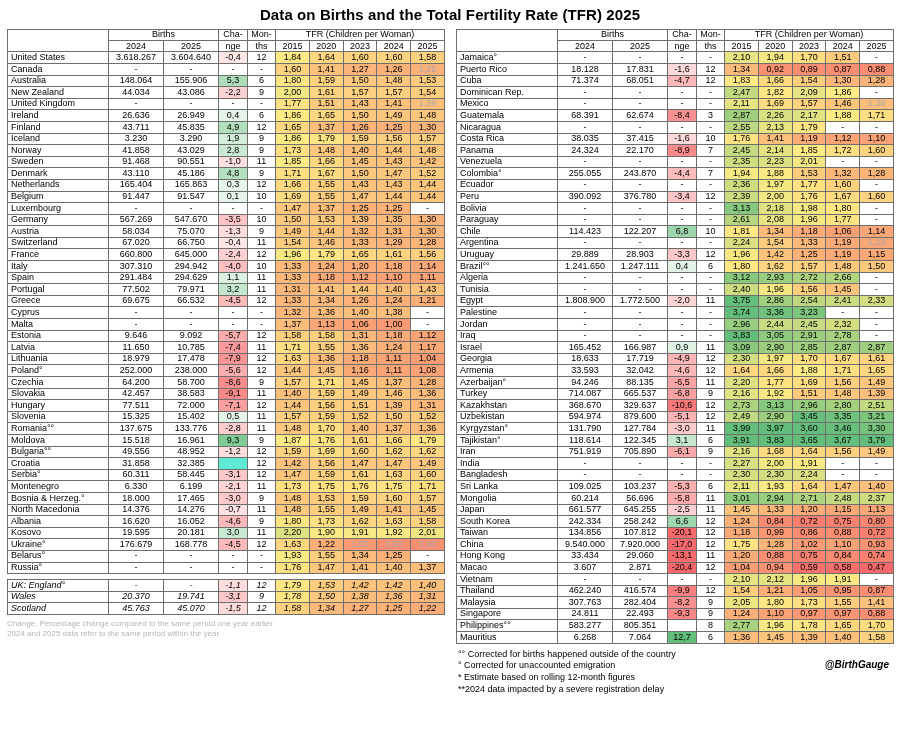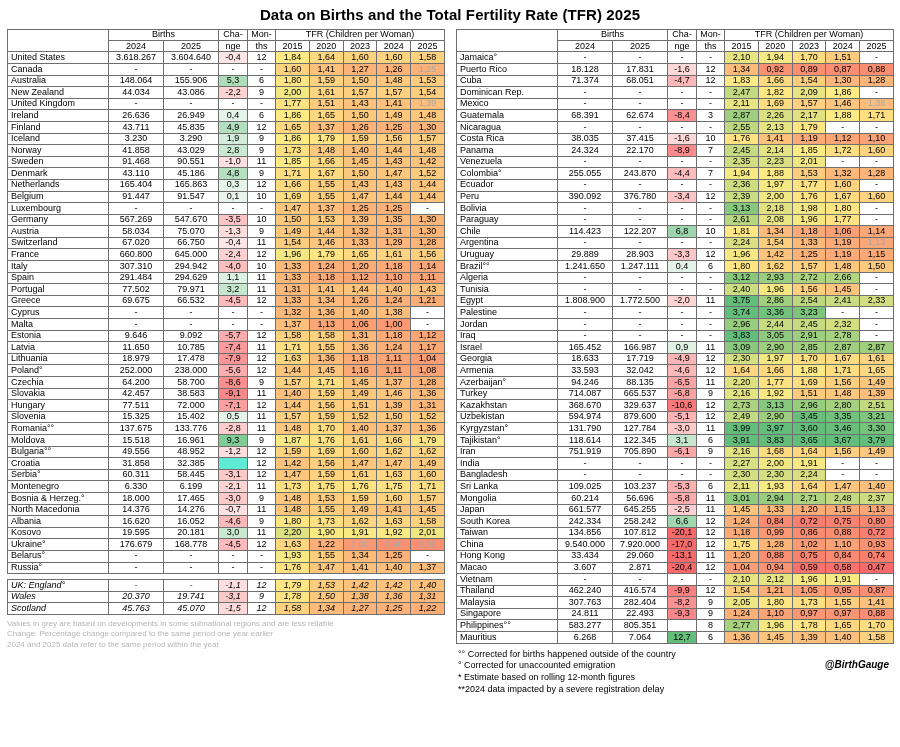--- a/index.html
+++ b/index.html
@@ -648,21 +648,20 @@
               <td class="num">12</td>
               <td class="num" style="background: rgb(254, 209, 127);">1,58</td>
               <td class="num" style="background: rgb(252, 186, 123);">1,34</td>
               <td class="num" style="background: rgb(252, 179, 121);">1,27</td>
               <td class="num" style="background: rgb(252, 177, 121);">1,25</td>
               <td class="num" style="background: rgb(252, 174, 120);">1,22</td>
             </tr>
           </tbody>
         </table>
       <div class="grey-notes">
-        <div>Values in grey are based on developments in some subnational regions and are less reliable</div>
         <div>Change: Percentage change compared to the same period one year earlier</div>
         <div>2024 and 2025 data refer to the same period within the year</div>
       </div>
     </div>
     <div class="col">
       <table class="data-table">
           <colgroup>
             <col style="width: 101px;">
             <col style="width: 55px;">
             <col style="width: 55px;">

